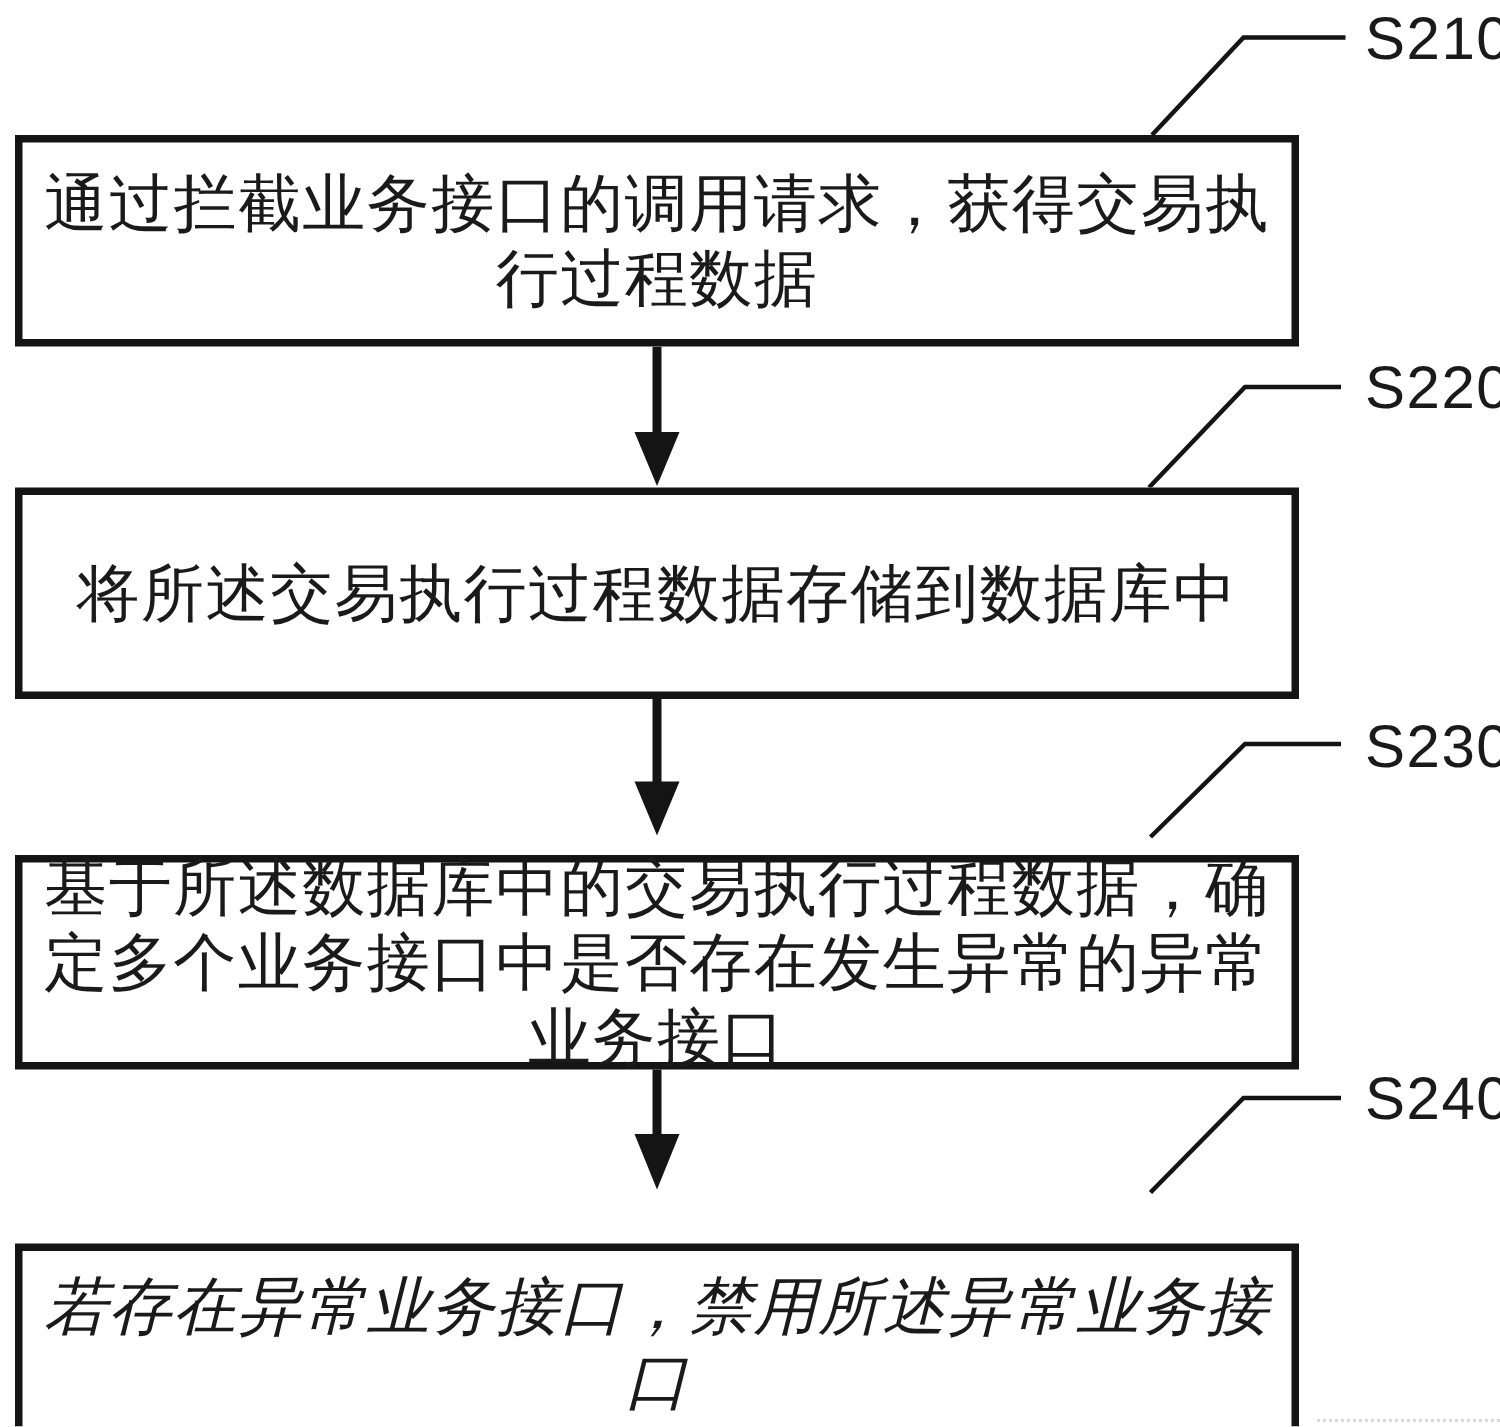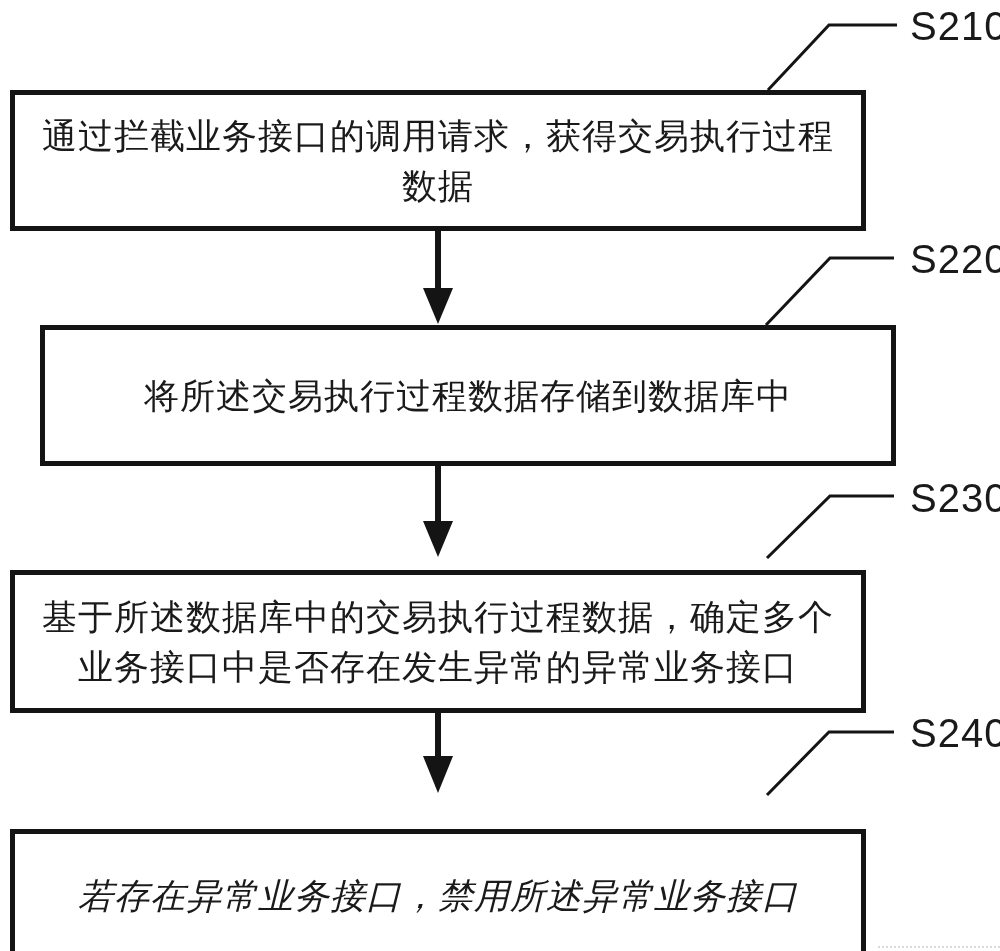--- a/index.html
+++ b/index.html
@@ -20,27 +20,27 @@
     position: absolute;
     left: 10px;
     width: 856px;
     box-sizing: border-box;
     border: 5px solid #141414;
     background: #ffffff;
     display: flex;
     align-items: center;
     justify-content: center;
     text-align: center;
-    font-size: 35px;
+    font-size: 42px;
     line-height: 50px;
     letter-spacing: 1px;
     padding: 0 12px;
   }
   #box-s210 { top: 90px;  height: 141px; }
-  #box-s220 { top: 325px; height: 141px; margin-left: 30px; }
+  #box-s220 { top: 325px; height: 141px; }
   #box-s230 { top: 558px; height: 143px; margin-top: 12px; }
   #box-s240 { top: 829px; height: 134px; font-style: italic; }
 
   .connector-layer {
     position: absolute;
     top: 0;
     left: 0;
     width: 1000px;
     height: 951px;
     pointer-events: none;

